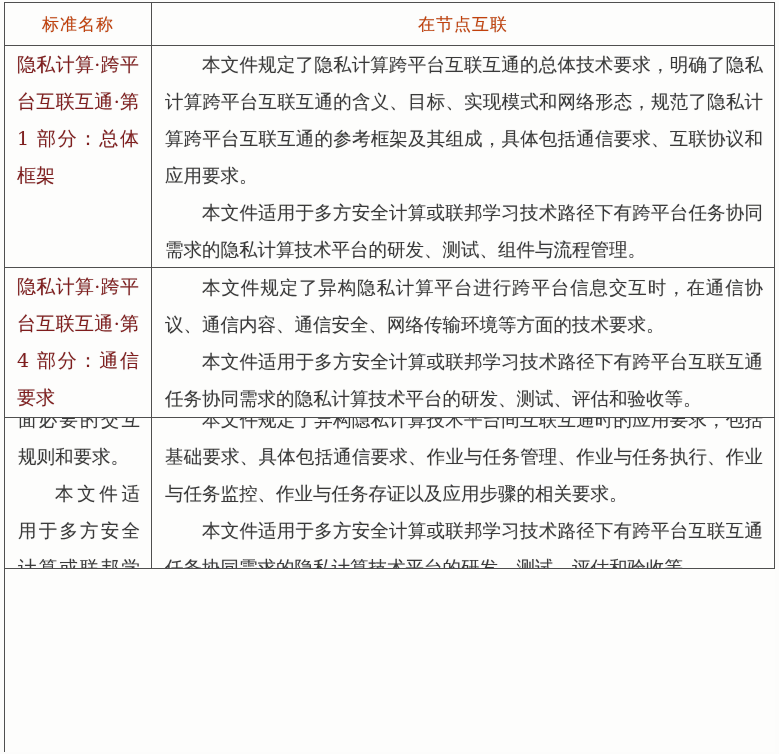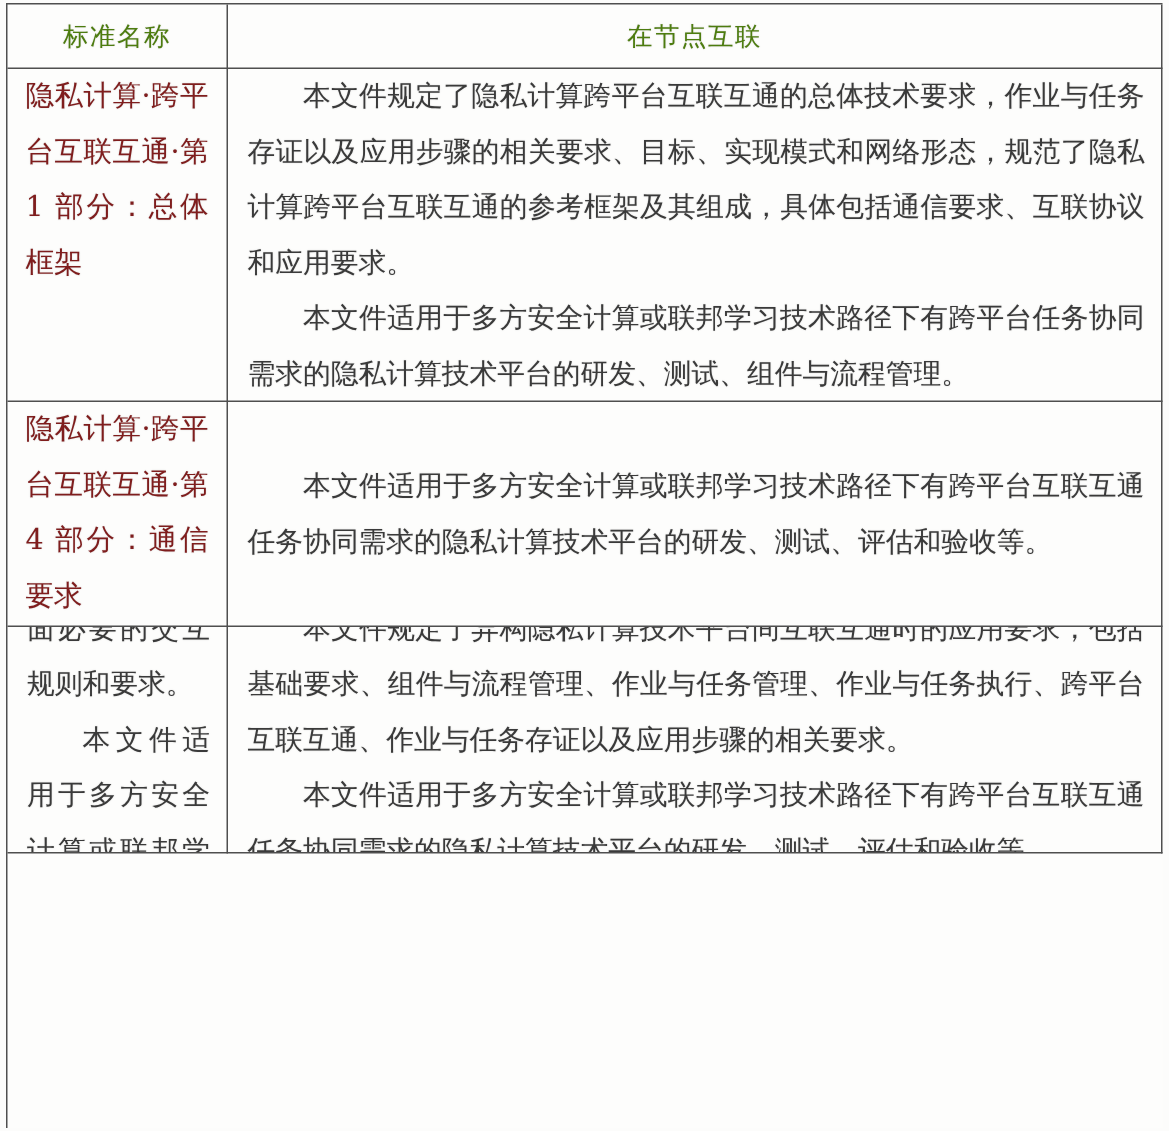--- a/index.html
+++ b/index.html
@@ -33,21 +33,21 @@
     overflow: hidden;
   }
   .hdr {
     display: flex;
     align-items: center;
     justify-content: center;
     font-family: "DejaVu Sans", "Liberation Sans", sans-serif;
     font-size: 17px;
     font-weight: 500;
     letter-spacing: 1px;
-    color: #4d7c0f;
+    color: #c2410c;
   }
   .name {
     display: flex;
     align-items: flex-start;
     padding: 0 12px;
     font-size: 19px;
     line-height: 37px;
     color: #7f1d1d;
   }
   .name span {
@@ -84,35 +84,36 @@
       <span>标准名称</span>
     </div>
     <div class="cell hdr">
       <span>在节点互联</span>
     </div>
 
     <div class="cell name">
       <span>隐私计算·跨平台互联互通·第 1 部分：总体框架</span>
     </div>
     <div class="cell content">
-      <p>本文件规定了隐私计算跨平台互联互通的总体技术要求，作业与任务存证以及应用步骤的相关要求、目标、实现模式和网络形态，规范了隐私计算跨平台互联互通的参考框架及其组成，具体包括通信要求、互联协议和应用要求。</p>
+      <p>本文件规定了隐私计算跨平台互联互通的总体技术要求，明确了隐私计算跨平台互联互通的含义、目标、实现模式和网络形态，规范了隐私计算跨平台互联互通的参考框架及其组成，具体包括通信要求、互联协议和应用要求。</p>
       <p>本文件适用于多方安全计算或联邦学习技术路径下有跨平台任务协同需求的隐私计算技术平台的研发、测试、组件与流程管理。</p>
     </div>
 
     <div class="cell name">
       <span>隐私计算·跨平台互联互通·第 4 部分：通信要求</span>
     </div>
     <div class="cell content">
+      <p>本文件规定了异构隐私计算平台进行跨平台信息交互时，在通信协议、通信内容、通信安全、网络传输环境等方面的技术要求。</p>
       <p>本文件适用于多方安全计算或联邦学习技术路径下有跨平台互联互通任务协同需求的隐私计算技术平台的研发、测试、评估和验收等。</p>
     </div>
 
     <div class="cell content">
       <p>本文件规定了异构隐私计算技术平台间互联互通时，在节点互联、通信安全、算法互联和授权认证方面必要的交互规则和要求。</p>
       <p>本文件适用于多方安全计算或联邦学习技术路径下有跨平台互联互通任务协同需求的隐私计算技术平台的研发、测试、评估和验收等。</p>
     </div>
 
     <div class="cell content">
-      <p>本文件规定了异构隐私计算技术平台间互联互通时的应用要求，包括基础要求、组件与流程管理、作业与任务管理、作业与任务执行、跨平台互联互通、作业与任务存证以及应用步骤的相关要求。</p>
+      <p>本文件规定了异构隐私计算技术平台间互联互通时的应用要求，包括基础要求、具体包括通信要求、作业与任务管理、作业与任务执行、作业与任务监控、作业与任务存证以及应用步骤的相关要求。</p>
       <p>本文件适用于多方安全计算或联邦学习技术路径下有跨平台互联互通任务协同需求的隐私计算技术平台的研发、测试、评估和验收等。</p>
     </div>
 
   </div>
 </div>
 
 </body></html>

